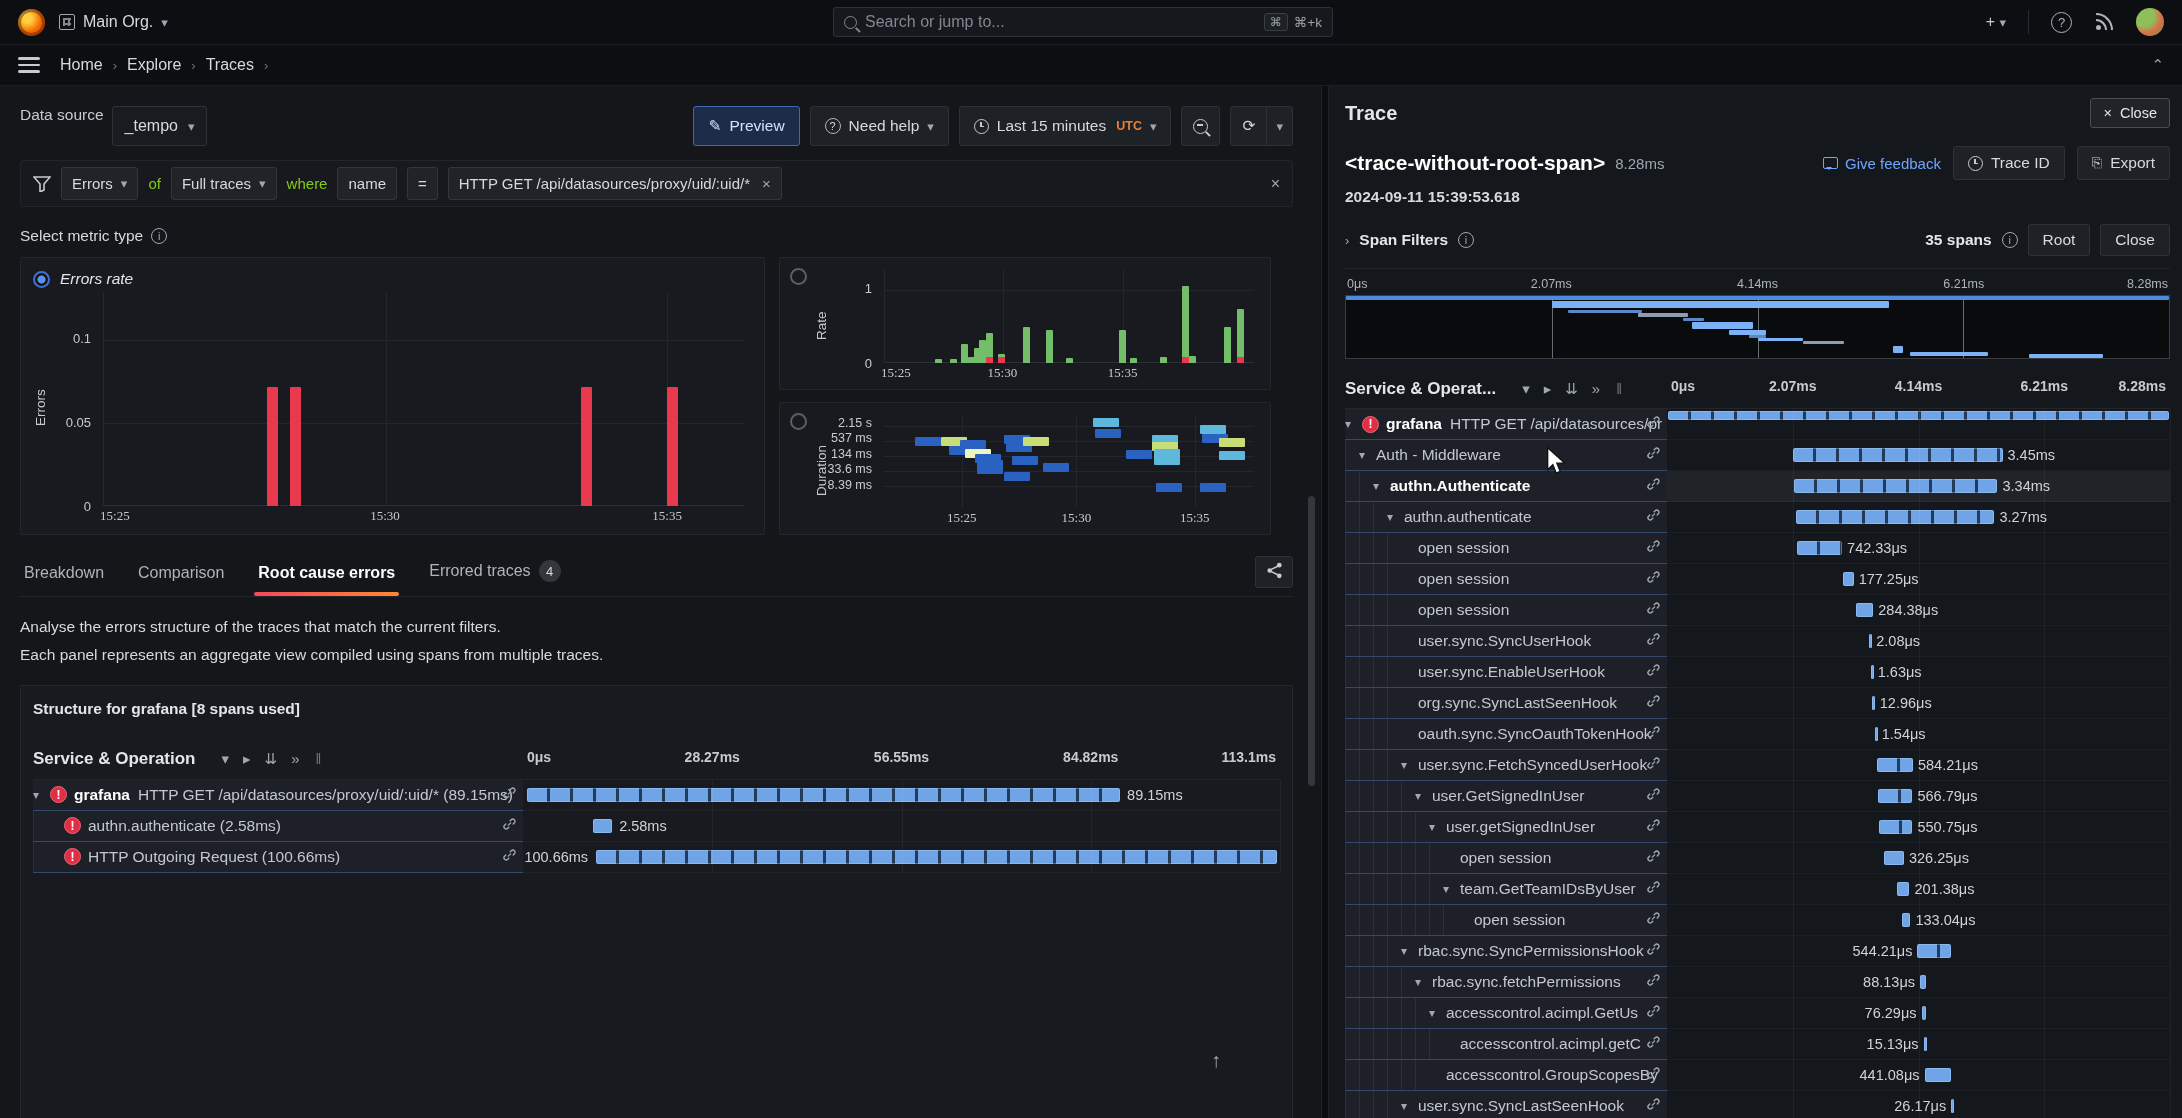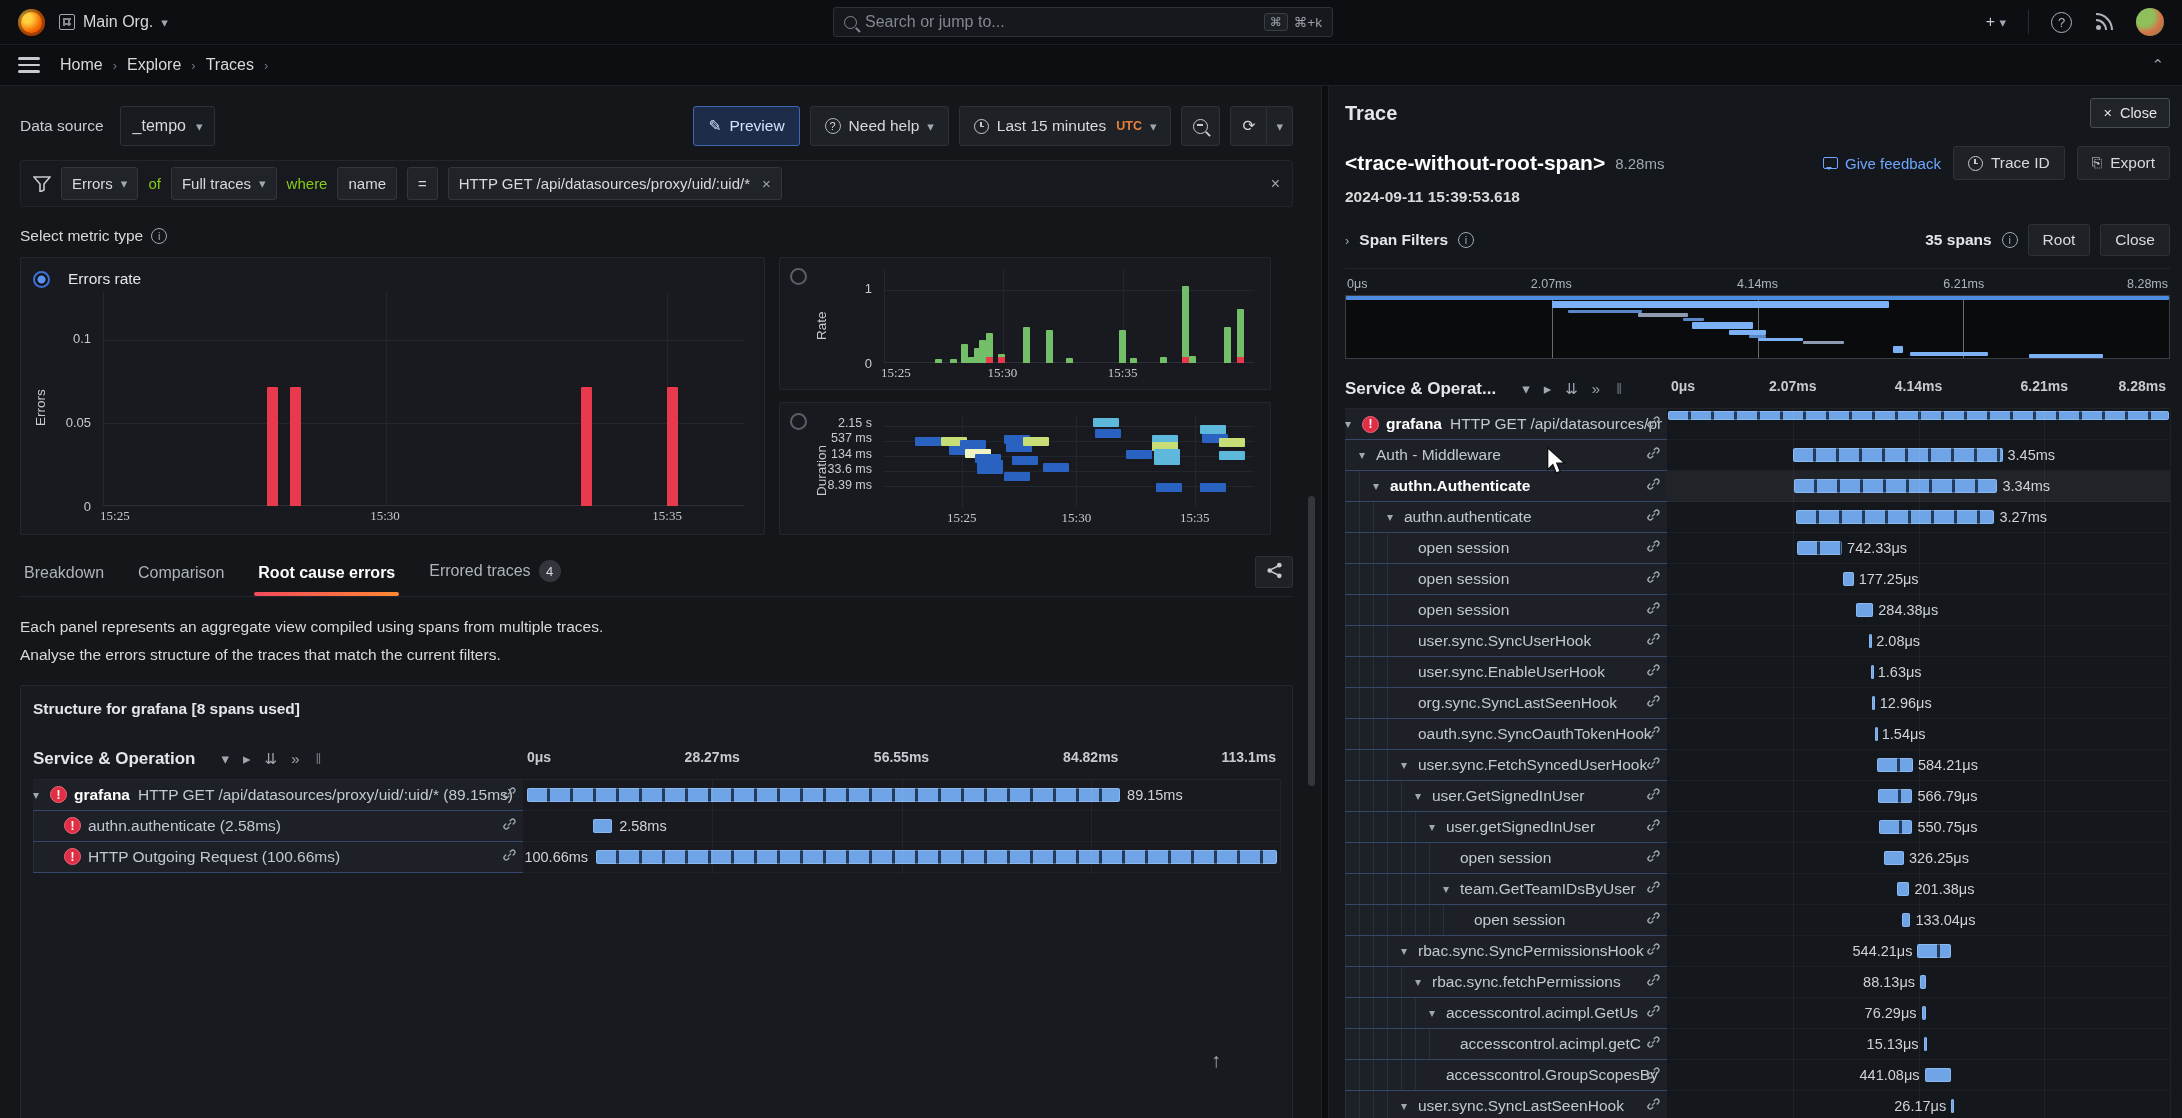--- a/index.html
+++ b/index.html
@@ -36,21 +36,21 @@
   .crumbs .sep { color:#6f7680; font-size:13px; }
   .collapse-up { margin-left:auto; color:#9fa7b3; font-size:15px; }
 
   
   .main { display:flex; height:1032px; }
   .explore { width:1321px; background:#141619; position:relative; padding:20px 28px 0 20px; }
   .pane-divider { width:8px; background:#0c0d10; border-left:1px solid #1e2024; border-right:1px solid #1e2024; }
   .trace-pane { flex:1; background:#14171b; padding:12px 12px 0 16px; position:relative; overflow:hidden; }
 
   
-  .toolbar { display:flex; align-items:center; gap:16px; }
+  .toolbar { display:flex; gap:8px; }
   .lbl { color:#c7cbd1; font-size:15.5px; }
   .dd { display:flex; align-items:center; gap:10px; background:#181b20; border:1px solid #2e3238; border-radius:3px; height:40px; padding:0 12px; color:#d8d9da; }
   .toolbar .right { margin-left:auto; display:flex; align-items:center; gap:10px; }
   .btn { display:flex; align-items:center; gap:8px; height:40px; padding:0 14px; border-radius:3px; background:#1e2126; border:1px solid #2e3238; color:#d8d9da; font-size:15.5px; white-space:nowrap; }
   .btn.preview { background:#1c2c49; border:1px solid #3e69b2; color:#d4e2fa; }
   .btn .utc { color:#e8813a; font-size:12.5px; font-weight:bold; margin-left:2px; }
   .btn.iconbtn { padding:0 11px; }
   .splitgroup { display:flex; }
   .splitgroup .btn:first-child { border-radius:3px 0 0 3px; }
   .splitgroup .btn:last-child { border-radius:0 3px 3px 0; border-left:none; padding:0 9px; }
@@ -69,21 +69,21 @@
   .funnel { width:18px; height:16px; }
 
   
   .metric-row { margin-top:20px; display:flex; align-items:center; gap:8px; color:#d8d9da; font-size:15.5px; }
   .infoi { width:16px; height:16px; border:1.4px solid #9fa7b3; border-radius:50%; color:#9fa7b3; font-size:11px; font-style:normal; display:inline-flex; align-items:center; justify-content:center; }
 
   
   .charts { margin-top:12px; display:flex; gap:14px; }
   .panel { background:#181a1f; border:1px solid #25272d; border-radius:2px; }
   .errors-panel { width:745px; height:278px; padding:12px 16px 6px 12px; display:flex; flex-direction:column; }
-  .radio-row { display:flex; align-items:center; gap:18px; font-size:15.5px; color:#e3e5e8; }
+  .radio-row { display:flex; align-items:center; gap:10px; font-size:15.5px; color:#e3e5e8;font-style:italic; }
   .radio { width:17px; height:17px; border-radius:50%; border:2px solid #566069; background:transparent; }
   .radio.on { border-color:#3d71d9; background:radial-gradient(circle,#5794f2 0 42%, #15161a 46%); }
   .rightcharts { display:flex; flex-direction:column; gap:12px; }
   .minichart { width:492px; height:133px; padding:8px 12px 4px 8px; position:relative; }
   .minichart .radio { position:absolute; left:10px; top:10px; }
   .chart { position:relative; flex:1; display:flex; }
   .ylab { writing-mode:vertical-rl; transform:rotate(180deg); text-align:center; color:#c7cbd1; font-size:13.5px; width:18px; }
   .plotwrap { flex:1; position:relative; }
   .yticks { position:absolute; left:-6px; top:0; bottom:22px; width:52px; }
   .yticks span { position:absolute; right:6px; transform:translateY(50%); color:#c7cbd1; font-size:13px; }
@@ -438,22 +438,22 @@
         <svg width="17" height="17" viewBox="0 0 16 16">
             <circle cx="12.5" cy="3" r="2.2" fill="#c7cbd1"></circle>
             <circle cx="3.5" cy="8" r="2.2" fill="#c7cbd1"></circle>
             <circle cx="12.5" cy="13" r="2.2" fill="#c7cbd1"></circle>
             <path d="M5 7l6-3M5 9l6 3" stroke="#c7cbd1" stroke-width="1.4"></path>
           </svg>
       </button>
     </div>
 
     <div class="desc">
+      <div>Analyse the errors structure of the traces that match the current filters.</div>
       <div>Each panel represents an aggregate view compiled using spans from multiple traces.</div>
-      <div>Analyse the errors structure of the traces that match the current filters.</div>
     </div>
 
     <div class="panel structure-panel">
       <div class="s-title">Structure for grafana [8 spans used]</div>
       <div class="ttable" id="structure-table">
           <div class="thead">
             <span class="tname">Service &amp; Operation</span>
             <div class="ticons">
               <span>▾</span>
               <span>▸</span>

